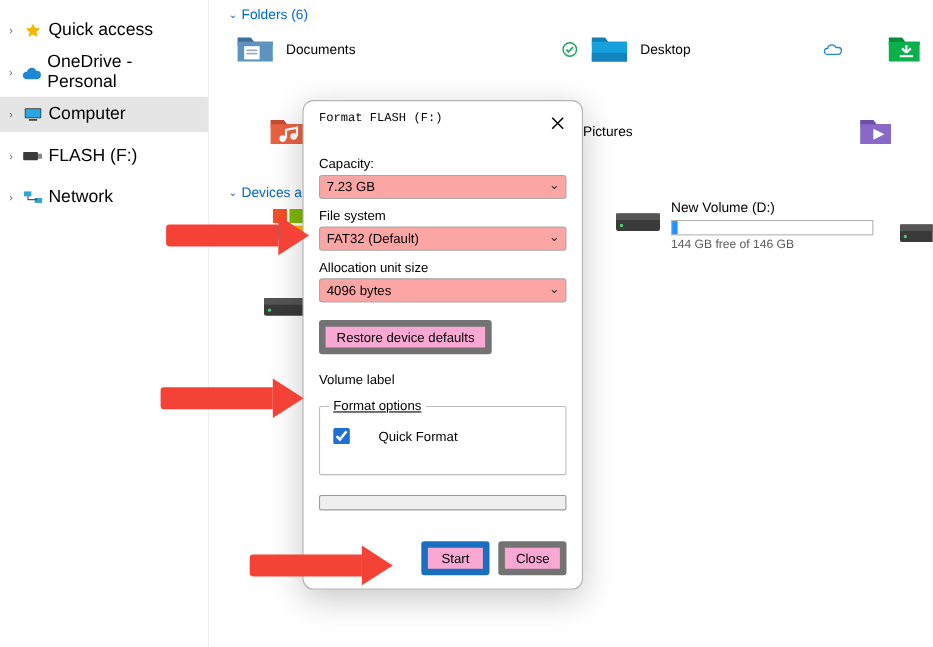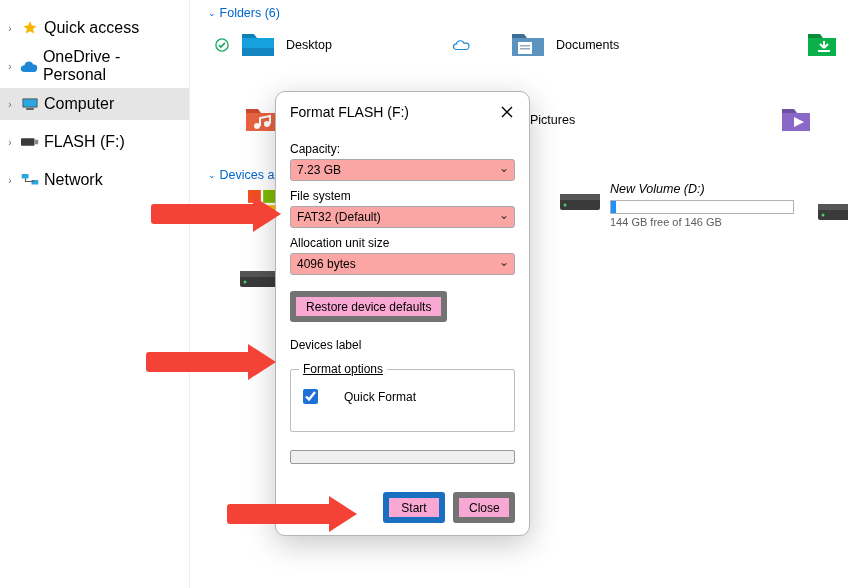--- a/index.html
+++ b/index.html
@@ -76,21 +76,21 @@
     width: 280px;
   }
   .folder-col .fname { font-size: 12.5px; }
 
   .devices-header { margin-top: 32px; }
   .sync-ok {
     display: inline-flex; align-items:center; justify-content:center;
     width:16px; height:16px;
   }
   .cloud { display:inline-flex;}
-  .vol-label { font-size: 12.5px; font-style: italic; }
+  .vol-label { font-size: 12.5px; }
   .vol-bar {
     width: 184px; height: 14px;
     border: 1px solid #b3b3b3;
     margin: 4px 0 2px 0;
     position: relative;
   }
   .vol-bar .fill { position:absolute; left:0; top:0; bottom:0; background:#1e90ff; }
   .vol-free { font-size: 11px; color: var(--muted); }
 
   
@@ -98,23 +98,24 @@
     position: absolute;
     left: 275px; top: 91px;
     width: 255px;
     background: var(--panel-bg);
     border: 1px solid #b5b5b5;
     border-radius: 10px;
     box-shadow: 0 8px 30px rgba(0,0,0,0.22);
     overflow: hidden;
   }
   .dlg-title {
-    display:flex; align-items:center; justify-content:space-between;
+    display:flex; justify-content:space-between;
     padding: 10px 12px 8px 14px;
-    font-size: 14px;
+    font-size: 11px;
+    font-family: Liberation Mono, monospace;
   }
   .dlg-close {
     width:20px; height:20px; display:flex; align-items:center; justify-content:center;
     cursor: pointer;
   }
   .dlg-body { padding: 4px 14px 12px 14px; }
   .dlg-label { font-size: 12px; margin: 8px 0 3px 0; }
   .dlg-select, .dlg-input {
     width: 100%;
     border: 1px solid #a8a8a8;
@@ -245,52 +246,52 @@
 
   <div class="main">
     <div class="group-header">
       <span class="chev">⌄</span>
       <span>Folders (6)</span>
     </div>
 
     <div class="folders-grid">
 
       <div class="folder-col">
-        <span class="sync-ok">
-          <svg viewBox="0 0 16 16" width="14" height="14">
-              <circle cx="8" cy="8" r="7" fill="none" stroke="#17a85f" stroke-width="1.5"></circle>
-              <path d="M4.5 8.2l2.2 2.2 4.6-4.8" stroke="#17a85f" stroke-width="1.8" fill="none"></path>
-            </svg>
-        </span>
-        <span>
-          <svg width="36" height="30" viewBox="0 0 36 30">
-              <path fill="#0f80b8" d="M2 6h12l3 4h17v3H2z"></path>
-              <path fill="#16a0dc" d="M2 10h32v18H2z"></path>
-              <rect x="2" y="20" width="32" height="8" fill="#1284c0"></rect>
-            </svg>
-        </span>
-        <span class="fname">Desktop</span>
-        <span class="cloud" style="margin-left:auto; margin-right:24px">
-          <svg viewBox="0 0 24 16" width="18" height="14">
-              <path fill="none" stroke="#1e87d6" stroke-width="1.6" d="M19 14H6c-2.5 0-4-1.7-4-3.7S3.5 6.5 6 6.5c.3-2.5 2.6-4.2 5.2-4.2 2.2 0 4.1 1.3 4.8 3.3H19c2.1 0 3.6 1.7 3.6 3.7S21.1 14 19 14z"></path>
-            </svg>
-        </span>
-      </div>
-
-      <div class="folder-col">
         <span>
           <svg width="36" height="30" viewBox="0 0 36 30">
               <path fill="#3f6e98" d="M2 6h12l3 4h17v3H2z"></path>
               <path fill="#5c93bf" d="M2 10h32v18H2z"></path>
               <rect x="8" y="14" width="14" height="12" fill="#fff"></rect>
               <rect x="10" y="17" width="10" height="1.5" fill="#9ab"></rect>
               <rect x="10" y="20" width="10" height="1.5" fill="#9ab"></rect>
             </svg>
         </span>
         <span class="fname">Documents</span>
+      </div>
+
+      <div class="folder-col">
+        <span class="sync-ok">
+          <svg viewBox="0 0 16 16" width="14" height="14">
+              <circle cx="8" cy="8" r="7" fill="none" stroke="#17a85f" stroke-width="1.5"></circle>
+              <path d="M4.5 8.2l2.2 2.2 4.6-4.8" stroke="#17a85f" stroke-width="1.8" fill="none"></path>
+            </svg>
+        </span>
+        <span>
+          <svg width="36" height="30" viewBox="0 0 36 30">
+              <path fill="#0f80b8" d="M2 6h12l3 4h17v3H2z"></path>
+              <path fill="#16a0dc" d="M2 10h32v18H2z"></path>
+              <rect x="2" y="20" width="32" height="8" fill="#1284c0"></rect>
+            </svg>
+        </span>
+        <span class="fname">Desktop</span>
+        <span class="cloud" style="margin-left:auto; margin-right:24px">
+          <svg viewBox="0 0 24 16" width="18" height="14">
+              <path fill="none" stroke="#1e87d6" stroke-width="1.6" d="M19 14H6c-2.5 0-4-1.7-4-3.7S3.5 6.5 6 6.5c.3-2.5 2.6-4.2 5.2-4.2 2.2 0 4.1 1.3 4.8 3.3H19c2.1 0 3.6 1.7 3.6 3.7S21.1 14 19 14z"></path>
+            </svg>
+        </span>
       </div>
 
       <div class="folder-col" style="width:30px; overflow:hidden;">
         <span>
           <svg width="36" height="30" viewBox="0 0 36 30">
               <path fill="#0a8a3a" d="M2 6h12l3 4h17v3H2z"></path>
               <path fill="#0ab14b" d="M2 10h32v18H2z"></path>
               <path fill="#fff" d="M18 13v7m0 0l-4-4m4 4l4-4" stroke="#fff" stroke-width="2"></path>
               <rect x="12" y="22" width="12" height="2" fill="#fff"></rect>
             </svg>
@@ -396,21 +397,21 @@
     <div class="dlg-label">File system</div>
     <div class="select-wrap"><select class="dlg-select"><option>FAT32 (Default)</option></select></div>
 
     <div class="dlg-label">Allocation unit size</div>
     <div class="select-wrap"><select class="dlg-select"><option>4096 bytes</option></select></div>
 
     <div class="restore-row">
       <button class="dlg-btn">Restore device defaults</button>
     </div>
 
-    <div class="dlg-label" style="margin-top:16px">Devices label</div>
+    <div class="dlg-label" style="margin-top:16px">Volume label</div>
 
     <fieldset class="fmt-opts">
       <legend>Format options</legend>
       <label class="chk">
         <input type="checkbox" checked="" style="">
         <span>Quick Format</span>
       </label>
     </fieldset>
 
     <div class="progress"></div>

